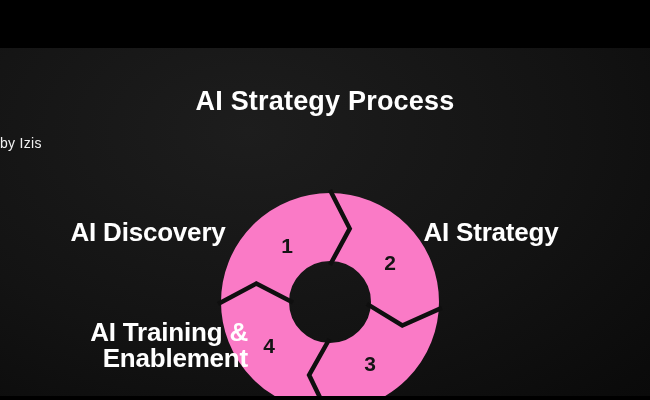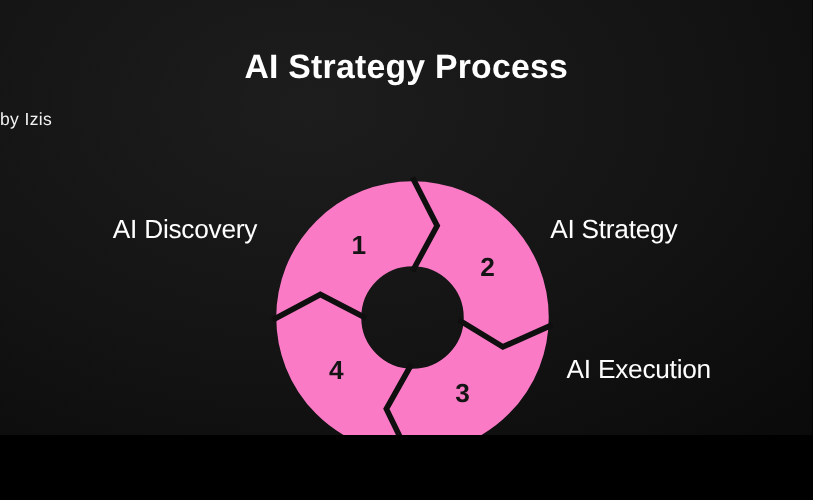--- a/index.html
+++ b/index.html
@@ -3,20 +3,21 @@
 <meta charset="utf-8">
 <style>
   html,body{margin:0;padding:0;background:#000;}
   .canvas{
     position:relative;
     width:650px;height:348px;
     overflow:hidden;
     font-family:"Liberation Sans",sans-serif;
     background:
       radial-gradient(115% 140% at 38% 24%, #1d1d1d 0%, #131313 44%, #0b0b0b 72%, #050505 100%);
+    margin-top: 48px;
   }
   .title{
     position:absolute;top:38px;left:0;width:100%;
     margin:0;text-align:center;
     color:#ffffff;font-size:27px;font-weight:800;letter-spacing:0.2px;
   }
   .subtitle{
     position:absolute;top:87px;left:0;width:100%;
     text-align:left;color:#f2f2f2;font-size:14px;font-weight:400;
     letter-spacing:0.3px;
@@ -29,21 +30,21 @@
     fill:none;stroke:#0f0f0f;stroke-width:4.5;
     stroke-linejoin:miter;stroke-linecap:butt;
   }
   .num{
     font-family:"Liberation Sans",sans-serif;
     font-weight:800;font-size:21px;fill:#141414;
     text-anchor:middle;dominant-baseline:central;
   }
   .step-label{
     position:absolute;transform:translate(-50%,-50%);
-    color:#ffffff;font-weight:400;font-size:21px;
+    color:#ffffff;font-weight:700;font-size:26px;
     letter-spacing:-0.2px;line-height:26px;
     text-align:right;white-space:nowrap;
   }
   .step-label.wrap{white-space:normal;width:200px;}
   .pos-1{left:148px;top:184px;}
   .pos-2{left:491px;top:184px;}
   .pos-3{left:511px;top:296px;}
   .pos-4{left:148px;top:297px;}
 </style>
 </head>
@@ -64,15 +65,15 @@
     <polyline class="divider" points="3,117 41.3,96.6 78,115.6"></polyline>
 
     <text class="num" x="72" y="58">1</text>
     <text class="num" x="175" y="75">2</text>
     <text class="num" x="155" y="176">3</text>
     <text class="num" x="54" y="158">4</text>
   </svg>
 
   <div class="step-label pos-1">AI Discovery</div>
   <div class="step-label pos-2">AI Strategy</div>
-  <div class="step-label pos-3">AI Execution</div>
+  <div class="step-label pos-4 wrap">AI Training &amp; Enablement</div>
 
 </div>
 
 </body></html>

